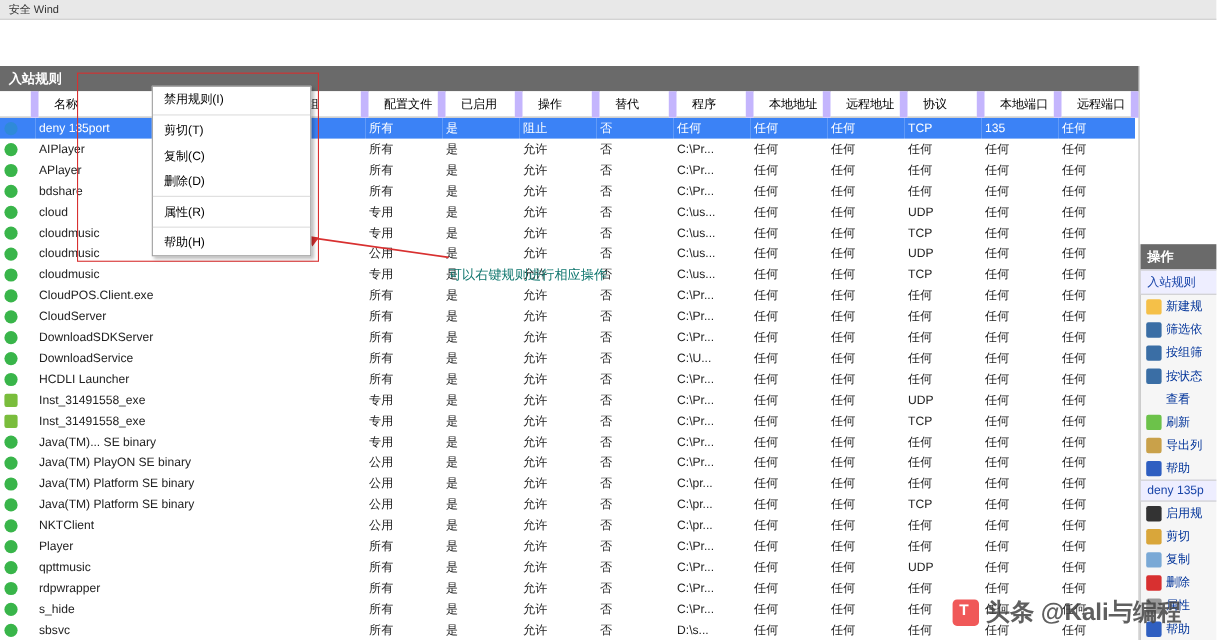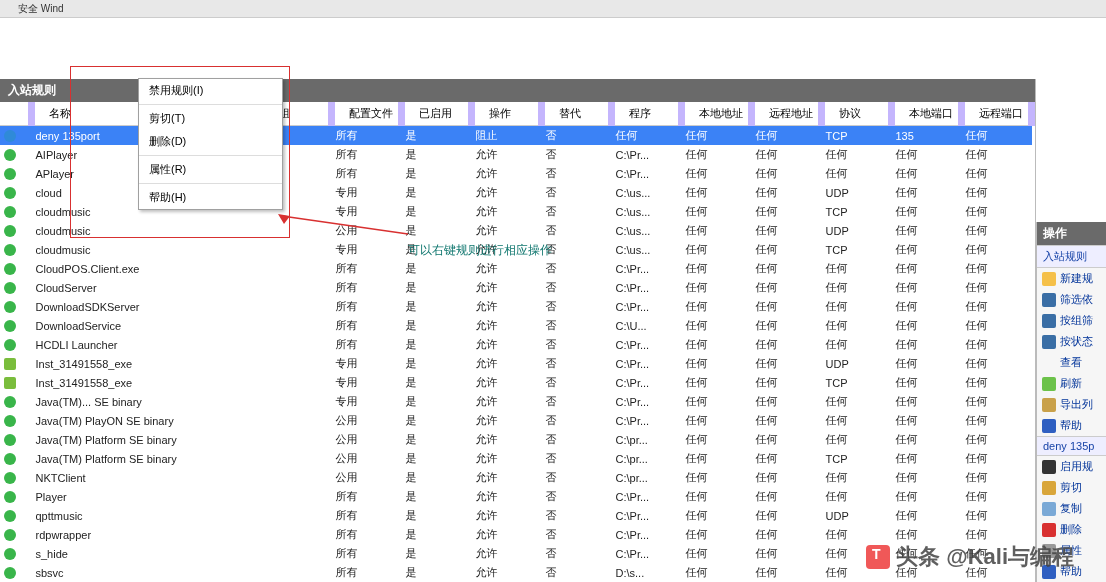--- a/index.html
+++ b/index.html
@@ -1,17 +1,17 @@
 <!DOCTYPE html>
 <html><head>
 <meta charset="utf-8">
 <style>
   * { box-sizing: border-box; margin: 0; padding: 0; }
   body { font-family: "Microsoft YaHei", SimSun, Arial, sans-serif; font-size: 11px; background: #fff; color: #000; width: 1106px; height: 582px; overflow: hidden; position: relative; }
-  .toolbar { height: 18px; background: #e8e8e8; font-size: 10px; padding: 2px 18px; color: #333; border-bottom: 1px solid #ccc; }
+  .toolbar { height: 18px; background: #e8e8e8; font-size: 10px; padding: 2px 8px; color: #333; border-bottom: 1px solid #ccc; }
   .layout { display: flex; height: calc(100% - 18px); align-items: flex-end; }
   .main { flex: 1; display: flex; flex-direction: column; border-right: 1px solid #bbb; }
   .right { width: 70px; background: #f6f6f6; border-left: 1px solid #bbb; }
   .titlebar { background: #6a6a6a; color: #fff; font-weight: bold; font-size: 12px; padding: 3px 8px; }
   .grid { width: 100%; border-collapse: collapse; table-layout: fixed; }
   .grid th { background: #fff; border-bottom: 1px solid #ccc; border-right: 7px solid #c4b5fd; font-weight: normal; font-size: 11px; color: #000; text-align: left; padding: 4px 14px; white-space: nowrap; overflow: hidden; }
   .grid td { font-size: 11px; padding: 2px 4px; white-space: nowrap; overflow: hidden; color: #222; }
   .grid tbody tr { height: 19px; }
   .grid tbody tr.sel td { background: #3b82f6; color: #fff; }
   .n-icon { display: inline-block; width: 12px; height: 12px; vertical-align: middle; margin-right: 2px; }
@@ -103,20 +103,35 @@
             <td>否</td>
             <td>C:\Pr...</td>
             <td>任何</td>
             <td>任何</td>
             <td>任何</td>
             <td>任何</td>
             <td>任何</td>
           </tr>
           <tr>
             <td><span class="n-icon ic-green"></span></td>
+            <td>bdshare</td>
+            <td></td>
+            <td>所有</td>
+            <td>是</td>
+            <td>允许</td>
+            <td>否</td>
+            <td>C:\Pr...</td>
+            <td>任何</td>
+            <td>任何</td>
+            <td>任何</td>
+            <td>任何</td>
+            <td>任何</td>
+          </tr>
+          <tr>
+            <td><span class="n-icon ic-green"></span></td>
             <td>cloud</td>
             <td></td>
             <td>专用</td>
             <td>是</td>
             <td>允许</td>
             <td>否</td>
             <td>C:\us...</td>
             <td>任何</td>
             <td>任何</td>
             <td>UDP</td>
@@ -498,20 +513,21 @@
 <svg class="anno-arrow" viewBox="0 0 130 24">
   <line x1="130" y1="20" x2="4" y2="2" stroke="#d83030" stroke-width="1.5"></line>
   <polygon points="0,0 12,2 6,10" fill="#d83030"></polygon>
 </svg>
 <div class="anno-text">可以右键规则进行相应操作</div>
 
 <div class="ctxmenu" id="ctx">
     <div class="mi">禁用规则(I)</div>
     <div class="sep"></div>
     <div class="mi">剪切(T)</div>
+    <div class="mi">复制(C)</div>
     <div class="mi">删除(D)</div>
     <div class="sep"></div>
     <div class="mi">属性(R)</div>
     <div class="sep"></div>
     <div class="mi">帮助(H)</div>
   </div>
 
 <div class="watermark">
   <span class="logo"></span>
   <span>头条 @Kali与编程</span>

